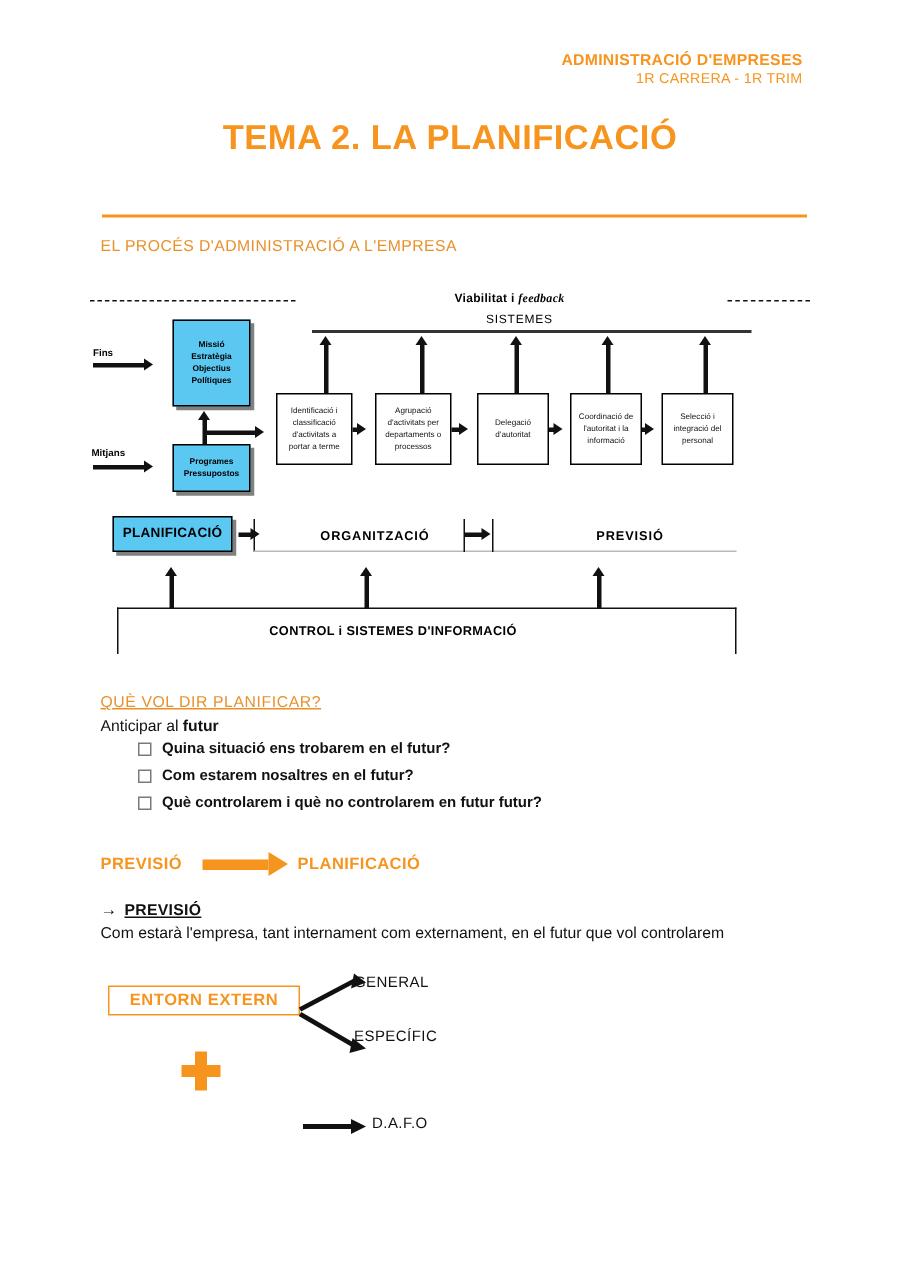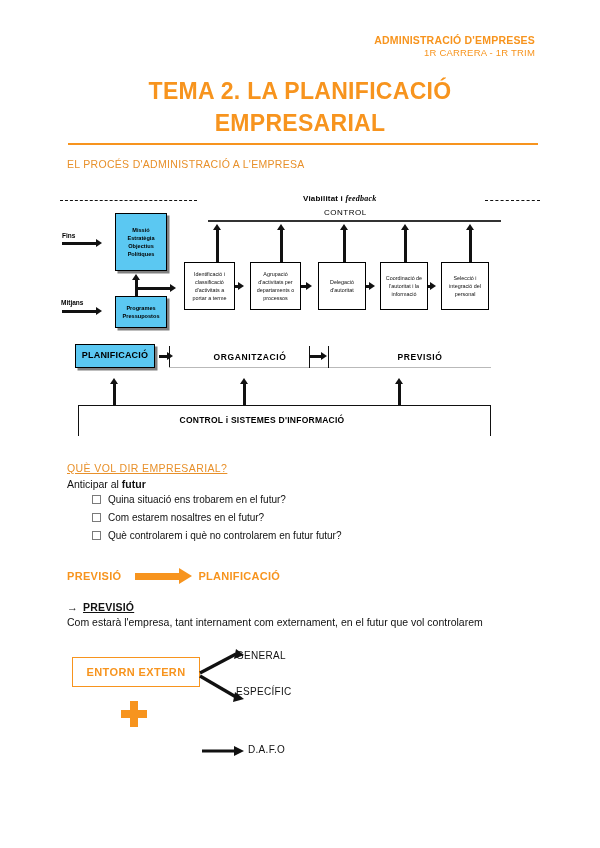--- a/index.html
+++ b/index.html
@@ -224,20 +224,21 @@
 
   .checkrow {
     position: absolute;
     left: 92px;
     font-size: 10px;
     color: #111;
     display: flex;
     align-items: center;
     gap: 7px;
     white-space: nowrap;
+    font-weight: bold;
   }
   .cbox {
     display: inline-block;
     width: 7px;
     height: 7px;
     border: 1px solid #7a7a7a;
     background: #fff;
     flex: 0 0 auto;
   }
 
@@ -329,35 +330,34 @@
 
 <div class="page">
 
   <div class="hdr">
     <div class="hdr-line1">ADMINISTRACIÓ D'EMPRESES</div>
     <div class="hdr-line2">1R CARRERA - 1R TRIM</div>
   </div>
 
   <div class="title">
     <div>TEMA 2. LA PLANIFICACIÓ</div>
-    <div>EMPRESARIAL</div>
   </div>
   <div class="title-rule"></div>
 
   <div class="sec-head" id="sec-proces">EL PROCÉS D'ADMINISTRACIÓ A L'EMPRESA</div>
 
   <div class="diagram">
 
     <div class="dash-rule" style="left:0px; top:14px; width:137px;"></div>
     <div class="dash-rule" style="left:425px; top:14px; width:55px;"></div>
 
     <div class="lbl lbl-viab" style="left:243px; top:8px;">
       <span>Viabilitat i </span><i>feedback</i>
     </div>
-    <div class="lbl lbl-ctrl" style="left:264px; top:22px;">CONTROL</div>
+    <div class="lbl lbl-ctrl" style="left:264px; top:22px;">SISTEMES</div>
 
     <div class="hbar" style="left:148px; top:34px; width:293px; height:1.6px;"></div>
 
     <div>
       <div class="arr-u" style="left:153px; top:38px;"></div>
       <div class="stem-v" style="left:156.3px; top:44px; height:36px;"></div>
       <div class="arr-d" style="left:153px; top:80px;"></div>
     </div>
     <div>
       <div class="arr-u" style="left:217px; top:38px;"></div>
@@ -468,21 +468,21 @@
     </div>
     <div>
       <div class="arr-u" style="left:335px; top:192px;"></div>
       <div class="stem-v" style="left:338.3px; top:198px; height:22px;"></div>
     </div>
 
     <div class="ctrlbox" style="left:18px; top:219px; width:413px; height:31px;"></div>
     <div class="ctrlbox-lbl" style="left:18px; top:229px; width:368px;">CONTROL i SISTEMES D'INFORMACIÓ</div>
   </div>
 
-  <div class="sec-head" id="sec-que">QUÈ VOL DIR EMPRESARIAL?</div>
+  <div class="sec-head" id="sec-que">QUÈ VOL DIR PLANIFICAR?</div>
 
   <div class="plain" id="anticipar">
     <span>Anticipar al </span><b>futur</b>
   </div>
 
   <div class="checkrow" style="top:494px;">
     <span class="cbox"></span>
     <span>Quina situació ens trobarem en el futur?</span>
   </div>
   <div class="checkrow" style="top:512px;">
@@ -502,21 +502,21 @@
     </span>
     <span>PLANIFICACIÓ</span>
   </div>
 
   <div class="plain" id="prev-def">
     <span class="arrow-head-sm">→</span>
     <span class="u">PREVISIÓ</span>
   </div>
   <div class="plain" id="prev-desc">Com estarà l'empresa, tant internament com externament, en el futur que vol controlarem</div>
 
-  <div class="ebox" style="left:72px; top:657px; width:128px; height:30px;">ENTORN EXTERN</div>
+  <div class="ebox" style="left:72px; top:657px; width:128px; height:20px;">ENTORN EXTERN</div>
 
   <svg class="diagarr" style="left:196px; top:645px;" width="60" height="62">
     <line x1="4" y1="28" x2="40" y2="9" stroke="#111" stroke-width="3.2"></line>
     <polygon points="40,4 48,10 38,14" fill="#111"></polygon>
     <line x1="4" y1="31" x2="40" y2="52" stroke="#111" stroke-width="3.2"></line>
     <polygon points="39,47 48,54 37,57" fill="#111"></polygon>
   </svg>
 
   <div class="eterm" style="left:236px; top:650px;">GENERAL</div>
   <div class="eterm" style="left:236px; top:686px;">ESPECÍFIC</div>

